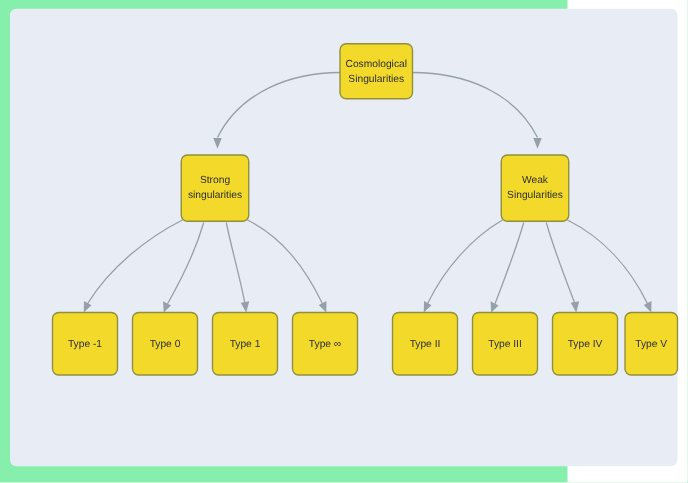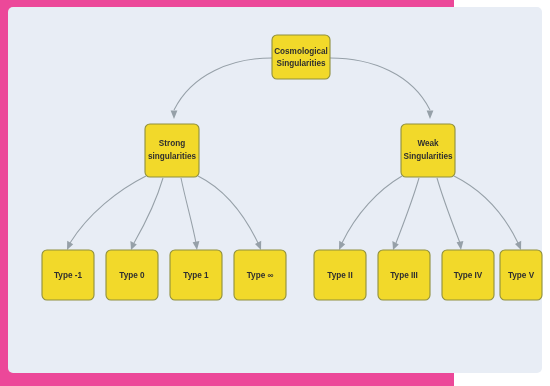--- a/index.html
+++ b/index.html
@@ -10,22 +10,21 @@
   body {
     width: 550px;
     height: 386px;
     overflow: hidden;
     font-family: "Liberation Sans", sans-serif;
   }
   #diagram-root {
     position: relative;
     width: 454px;
     height: 386px;
-    background: #ec4899;
-    font-weight: bold;
+    background: #86efac;
   }
   #canvas-svg {
     position: absolute;
     left: 0;
     top: 0;
     display: block;
   }
   .node-box {
     fill: #f2d92a;
     stroke: #8f8f3c;

